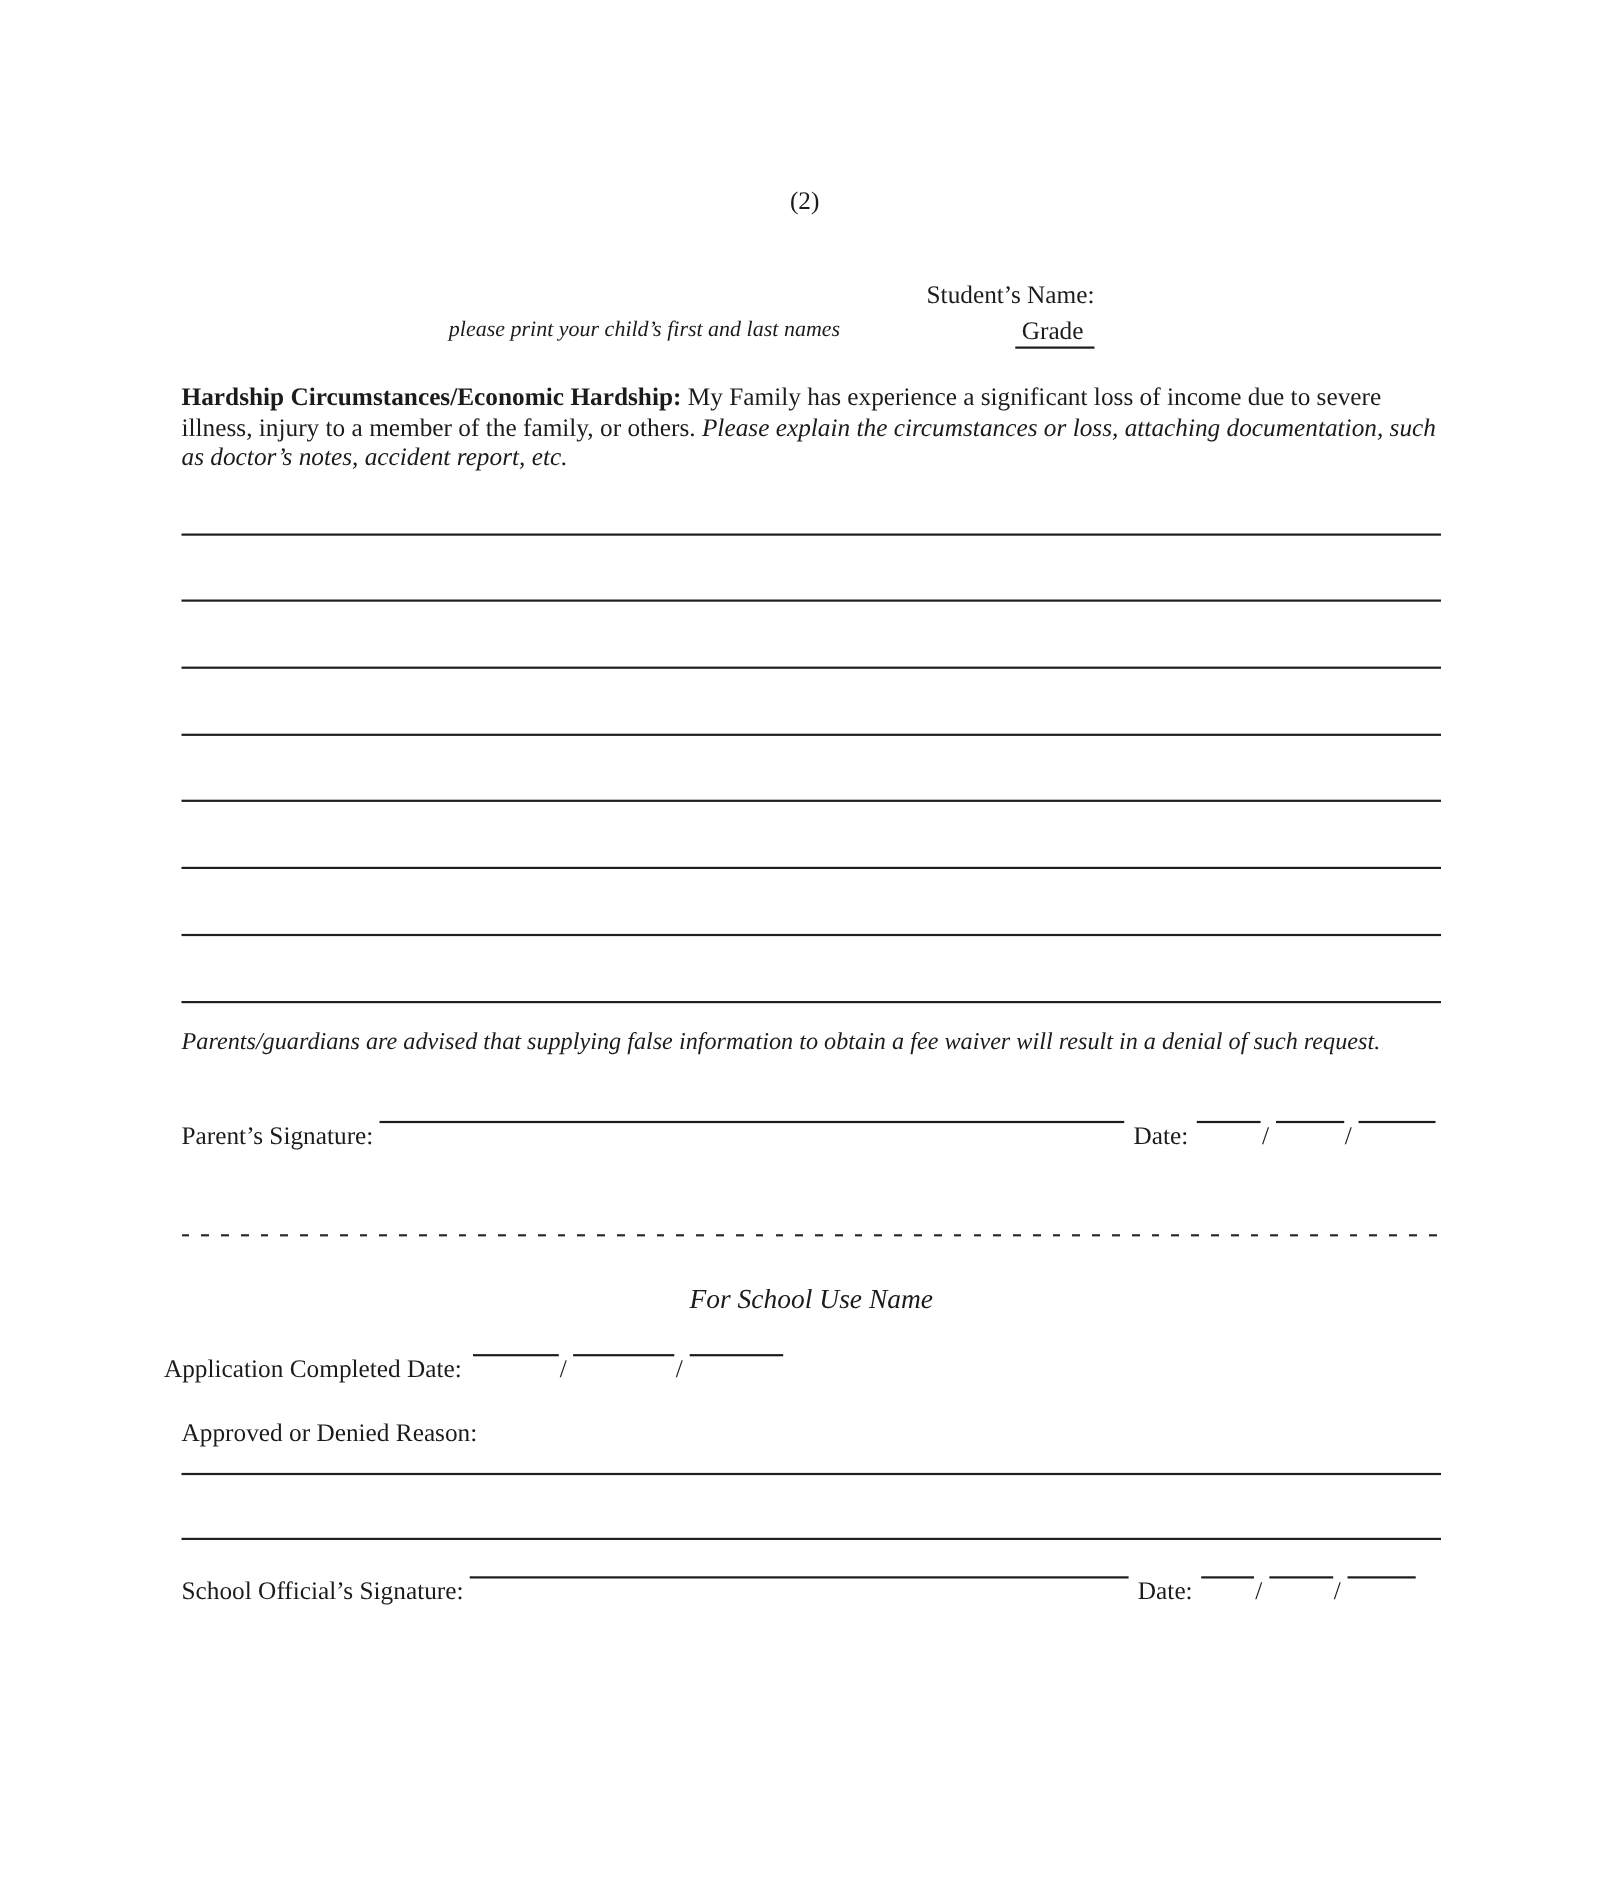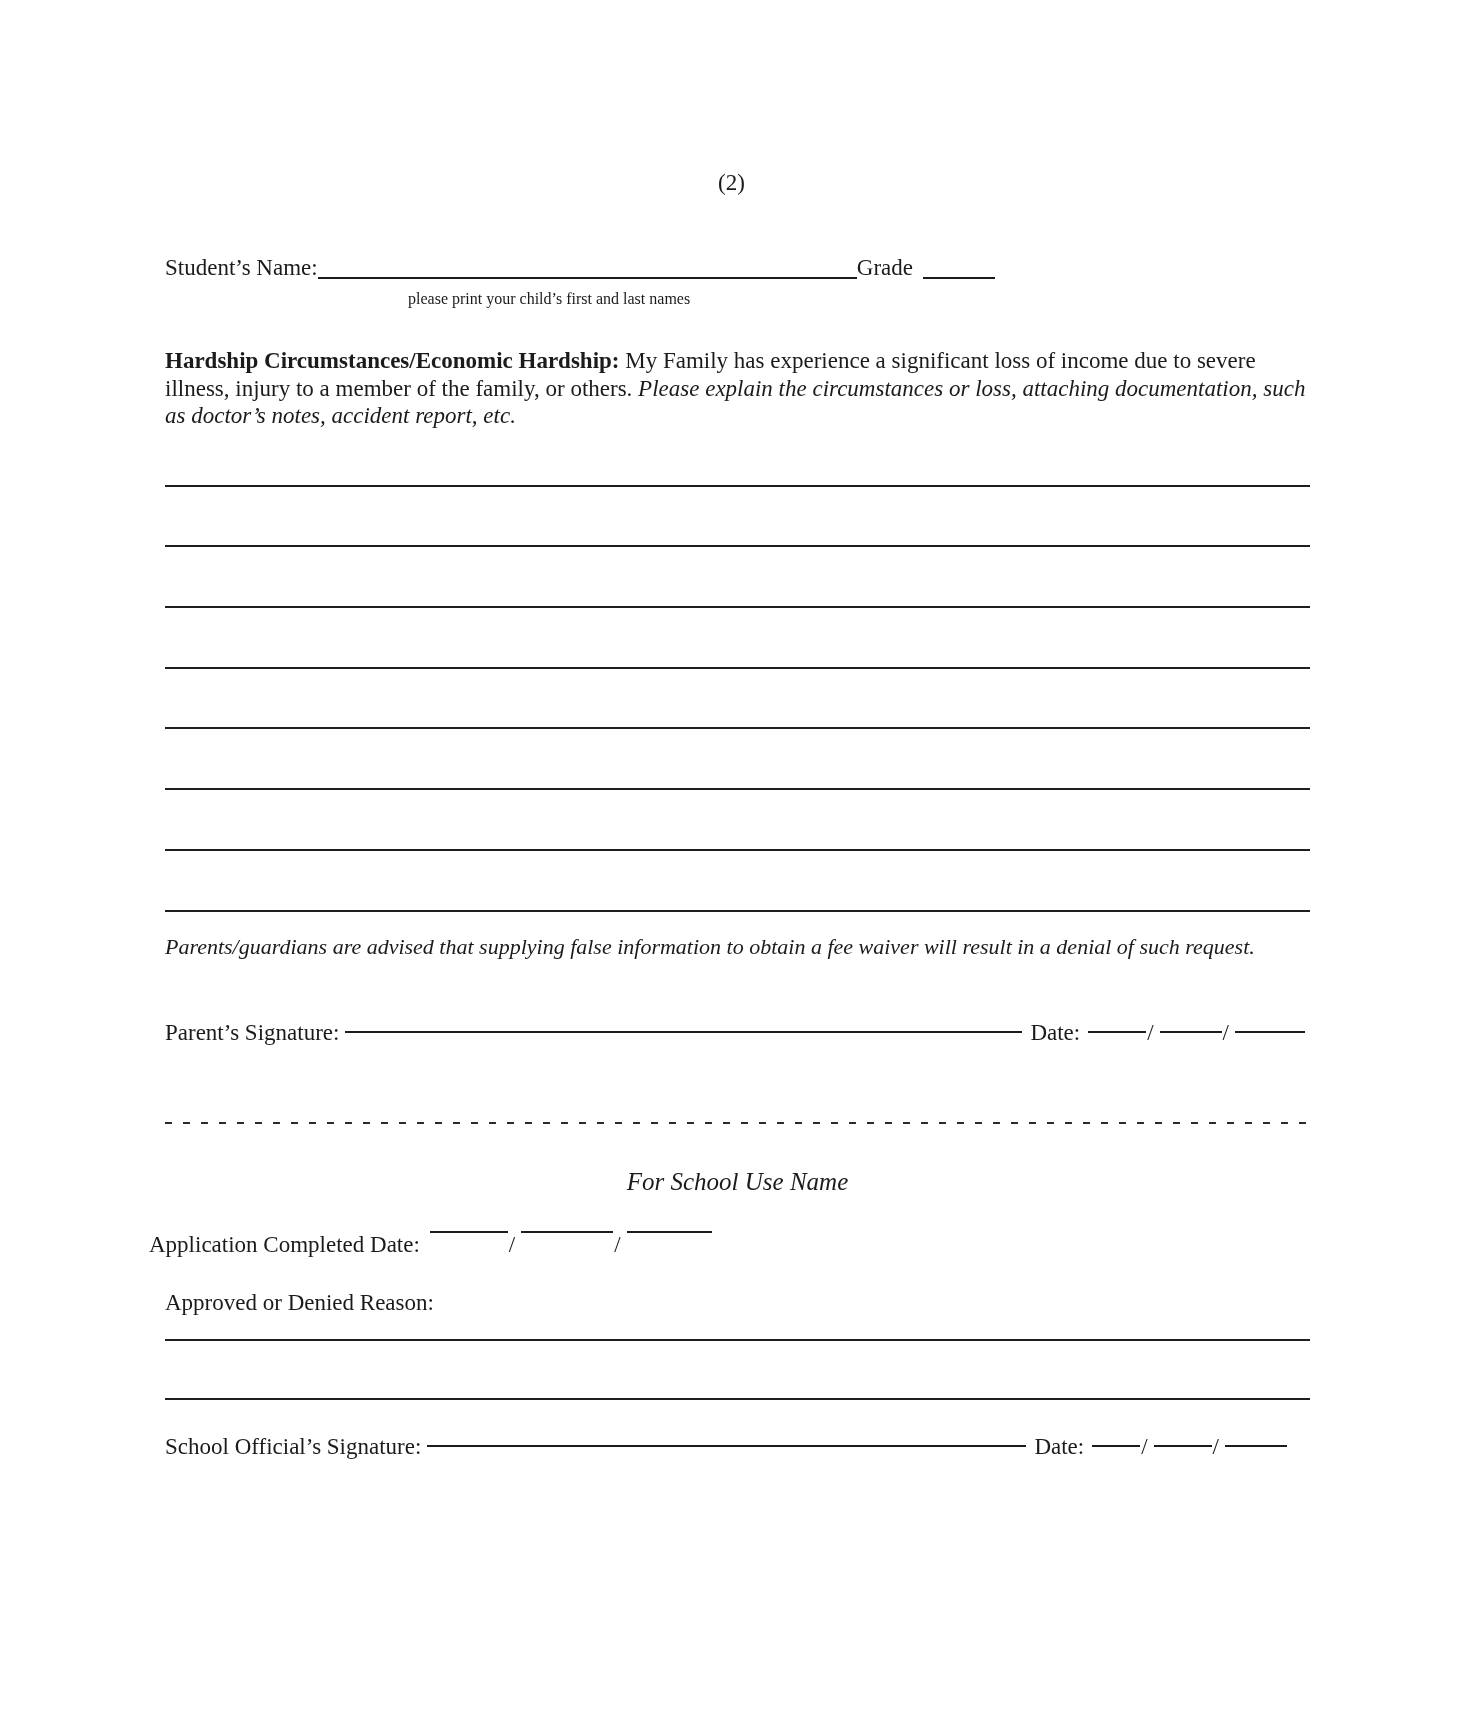--- a/index.html
+++ b/index.html
@@ -14,52 +14,52 @@
   }
   .abs{position:absolute;}
   .page-number{
     top:170px;left:0;width:1463px;
     text-align:center;font-size:23px;line-height:26px;
   }
   
   .student-row{
     top:254px;left:165px;width:830px;
     display:flex;align-items:flex-end;
-    font-size:23px;line-height:28px;white-space:nowrap;
+    font-size:23px;line-height:28px;white-space:nowrap;flex-direction:column;
   }
   .blank{
     border-bottom:2px solid #1c1c1c;
     display:inline-block;
     margin-bottom:3px;
   }
   .blank.grow{flex:1 1 auto;}
   .grade-label{margin-left:0;margin-right:10px;text-align:right;}
   .caption{
     top:287px;left:408px;
-    font-size:16px;line-height:24px;
+    font-style:italic;font-size:20px;line-height:24px;
   }
   
   .hardship-para{
     top:347px;left:165px;width:1152px;
     font-size:23px;line-height:27.5px;
     text-align:left;
   }
   .hardship-para .lead{font-weight:bold;}
   .hardship-para .note{font-style:italic;}
   
   .write-lines{top:426px;left:165px;width:1145px;}
   .write-line{height:58.7px;border-bottom:2px solid #1f1f1f;}
   
   .advisory{
     top:934px;left:165px;width:1145px;
     font-style:italic;font-size:22px;line-height:26px;
   }
   
   .sig-row{
-    display:flex;align-items:center;
+    display:flex;align-items:flex-start;
     font-size:23px;line-height:28px;white-space:nowrap;
   }
   .parent-row{top:1019px;left:165px;width:1140px;}
   .sig-row .fill{flex:1 1 auto;margin:0 8px 3px 6px;}
   .slash{margin:0 6px 0 1px;}
   .date-label{margin-right:8px;}
   
   .dashed-separator{
     top:1122px;left:165px;width:1143px;height:2px;
     background:repeating-linear-gradient(to right,#2b2b2b 0 7px,transparent 7px 18px);

